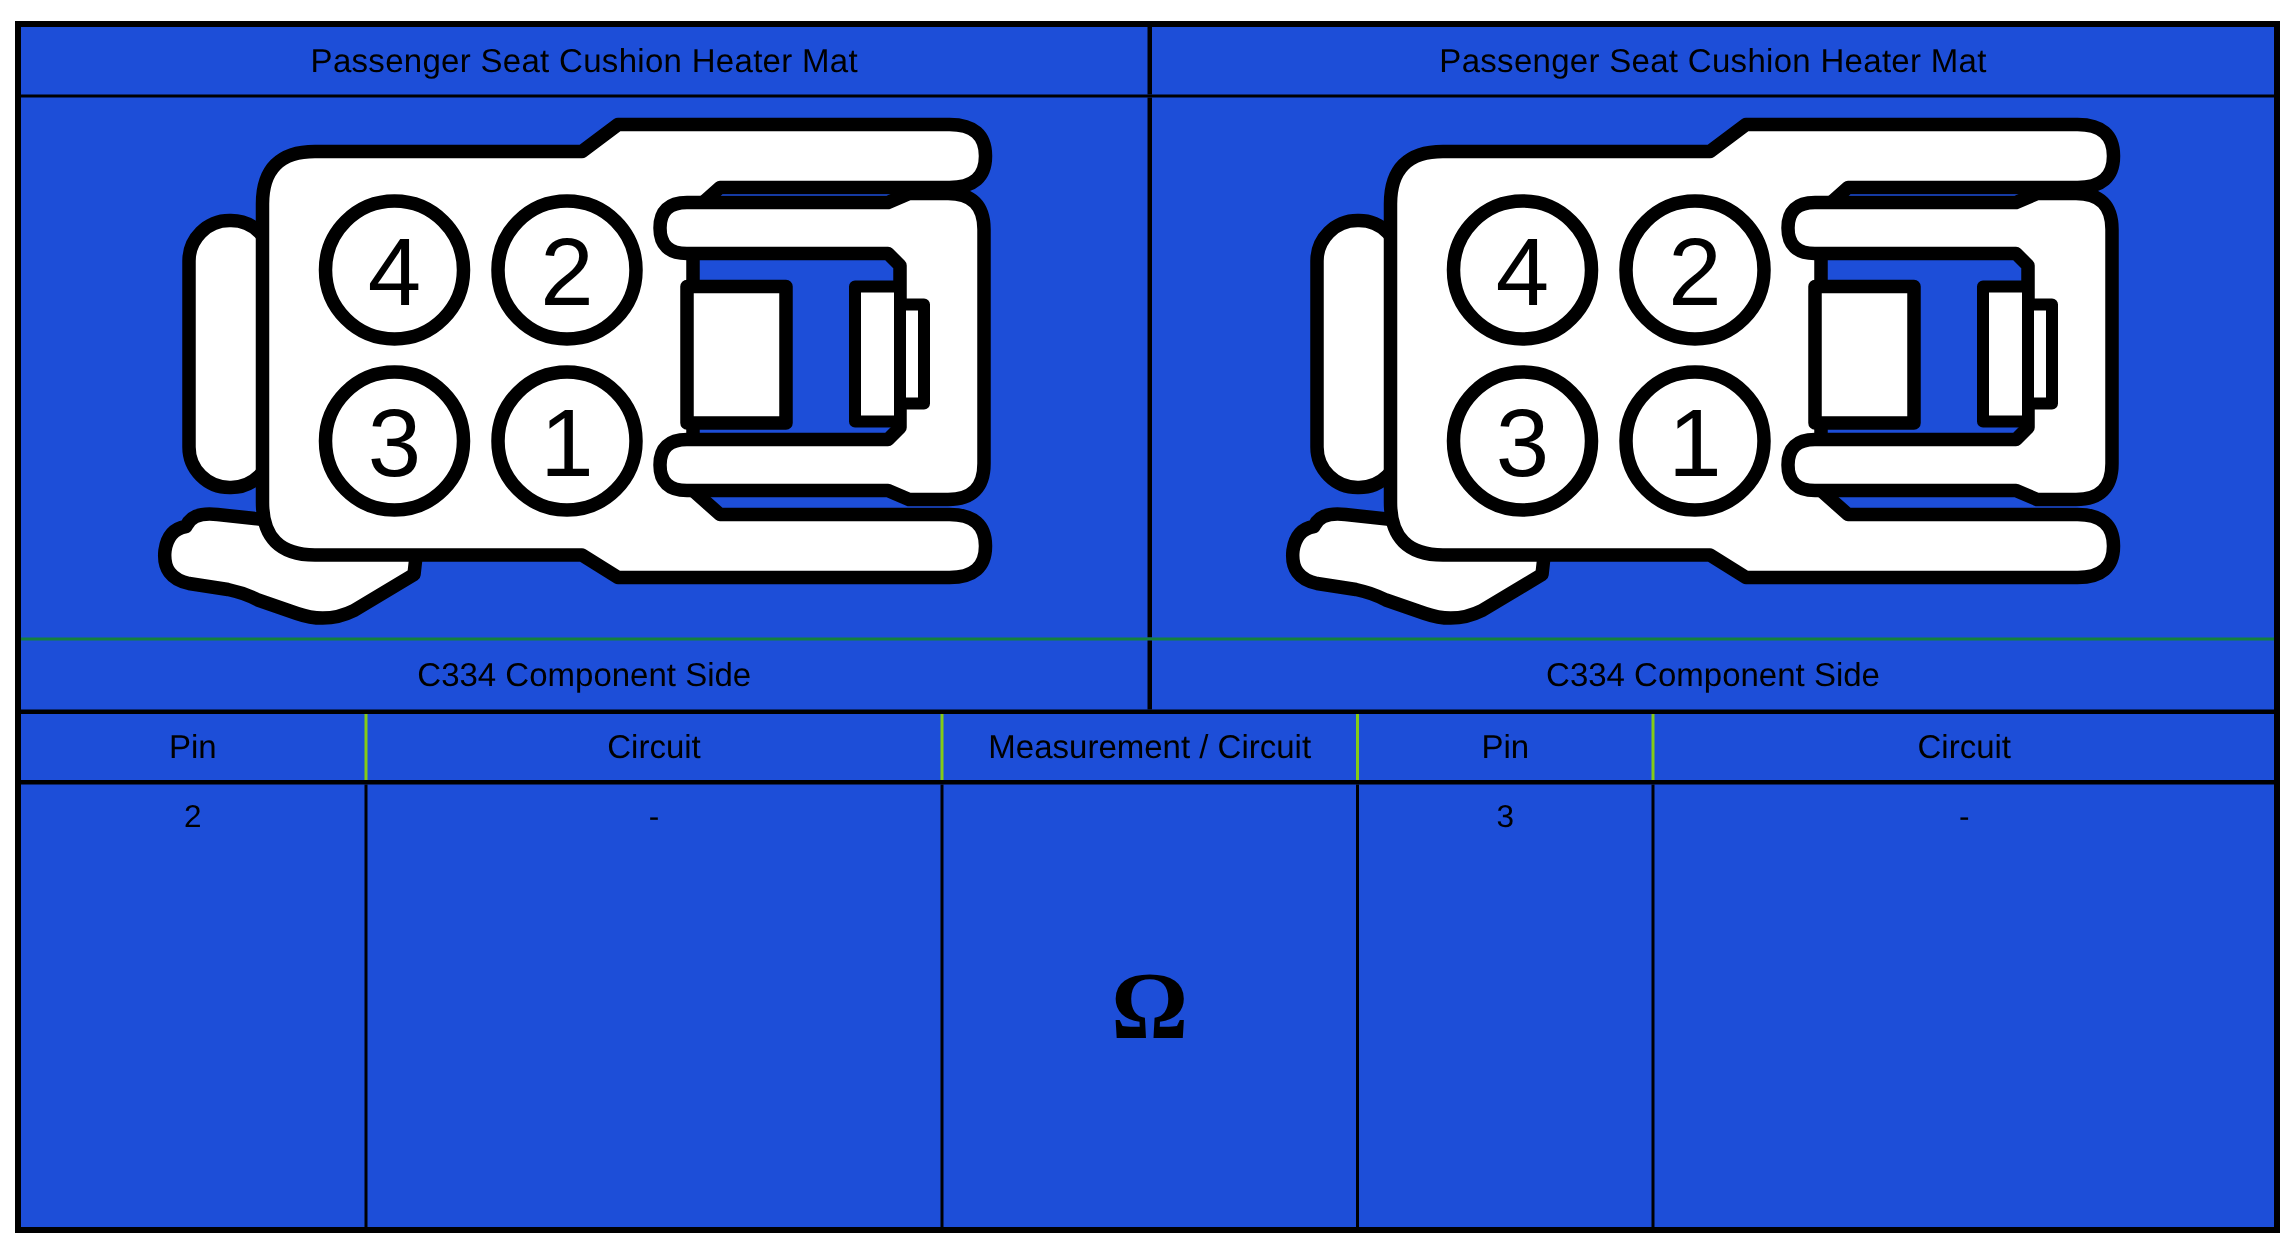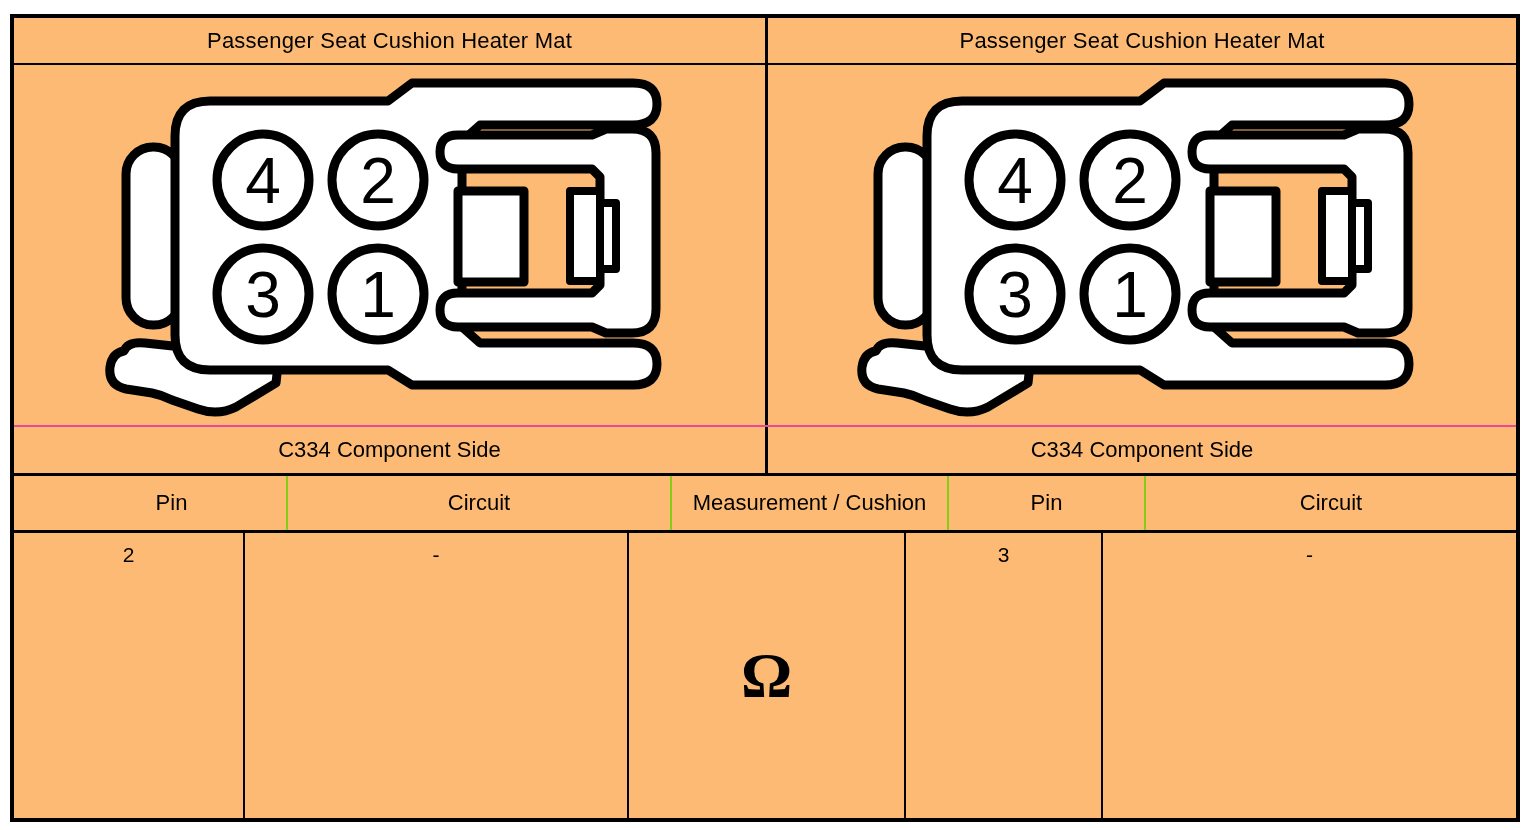--- a/index.html
+++ b/index.html
@@ -9,21 +9,21 @@
     background:#ffffff;
     font-family:"Liberation Sans", sans-serif;
     color:#000;
     position:relative;
   }
   .sheet {
     position:absolute; left:10px; top:14px;
     width:1510px; height:808px;
     border:4px solid #000;
     display:flex; flex-direction:column;
-    background:#fdba74;
+    background:#1d4ed8;
     text-align:center;
   }
   .split-row { display:flex; width:100%; }
   .half { width:50%; display:flex; align-items:center; justify-content:center; }
   .half.right { border-left:3px solid #000; }
 
   .titles-row { height:47px; border-bottom:2px solid #000; }
   .panel-title { font-size:22px; letter-spacing:0.2px; }
 
   .diagram-row { flex:1; }
@@ -41,21 +41,21 @@
   }
 
   .caption-row { height:51px; border-bottom:3px solid #000; }
   .caption-text { font-size:22px; }
 
   .mtable-head, .mtable-data {
     display:grid;
     grid-template-columns:229px 384px 277px 197px 1fr;
     width:100%;
   }
-  .mtable-head { height:54px;padding-left:43px; }
+  .mtable-head { height:44px; }
   .mtable-data { flex:1; border-top:3px solid #000; }
   .mcell { display:flex; align-items:center; justify-content:center; font-size:22px; }
   .mcell.bl { border-left:2px solid #84cc16; }
   .dcell {
     display:flex; align-items:flex-start; justify-content:center;
     padding-top:10px; font-size:21px;
   }
   .dcell.bl { border-left:2px solid #000; }
   .ohm-cell {
     display:flex; align-items:center; justify-content:center;
@@ -146,33 +146,33 @@
         <circle class="ln" cx="263" cy="399" r="46"></circle>
         <circle class="ln" cx="378" cy="399" r="46"></circle>
         <text class="pin-num" x="263" y="308">4</text>
         <text class="pin-num" x="378" y="308">2</text>
         <text class="pin-num" x="263" y="422">3</text>
         <text class="pin-num" x="378" y="422">1</text>
       </svg>
     </div>
   </div>
 
-  <div class="split-row caption-row" style="border-top:2px solid #ec4899;">
+  <div class="split-row caption-row" style="border-top:2px solid #15803d;">
     <div class="half">
       <span class="caption-text">C334 Component Side</span>
     </div>
     <div class="half right">
       <span class="caption-text">C334 Component Side</span>
     </div>
   </div>
 
   <div class="mtable-head">
     <div class="mcell">Pin</div>
     <div class="mcell bl">Circuit</div>
-    <div class="mcell bl">Measurement / Cushion</div>
+    <div class="mcell bl">Measurement / Circuit</div>
     <div class="mcell bl">Pin</div>
     <div class="mcell bl">Circuit</div>
   </div>
 
   <div class="mtable-data">
     <div class="dcell">2</div>
     <div class="dcell bl">-</div>
     <div class="dcell bl ohm-cell">Ω</div>
     <div class="dcell bl">3</div>
     <div class="dcell bl">-</div>

